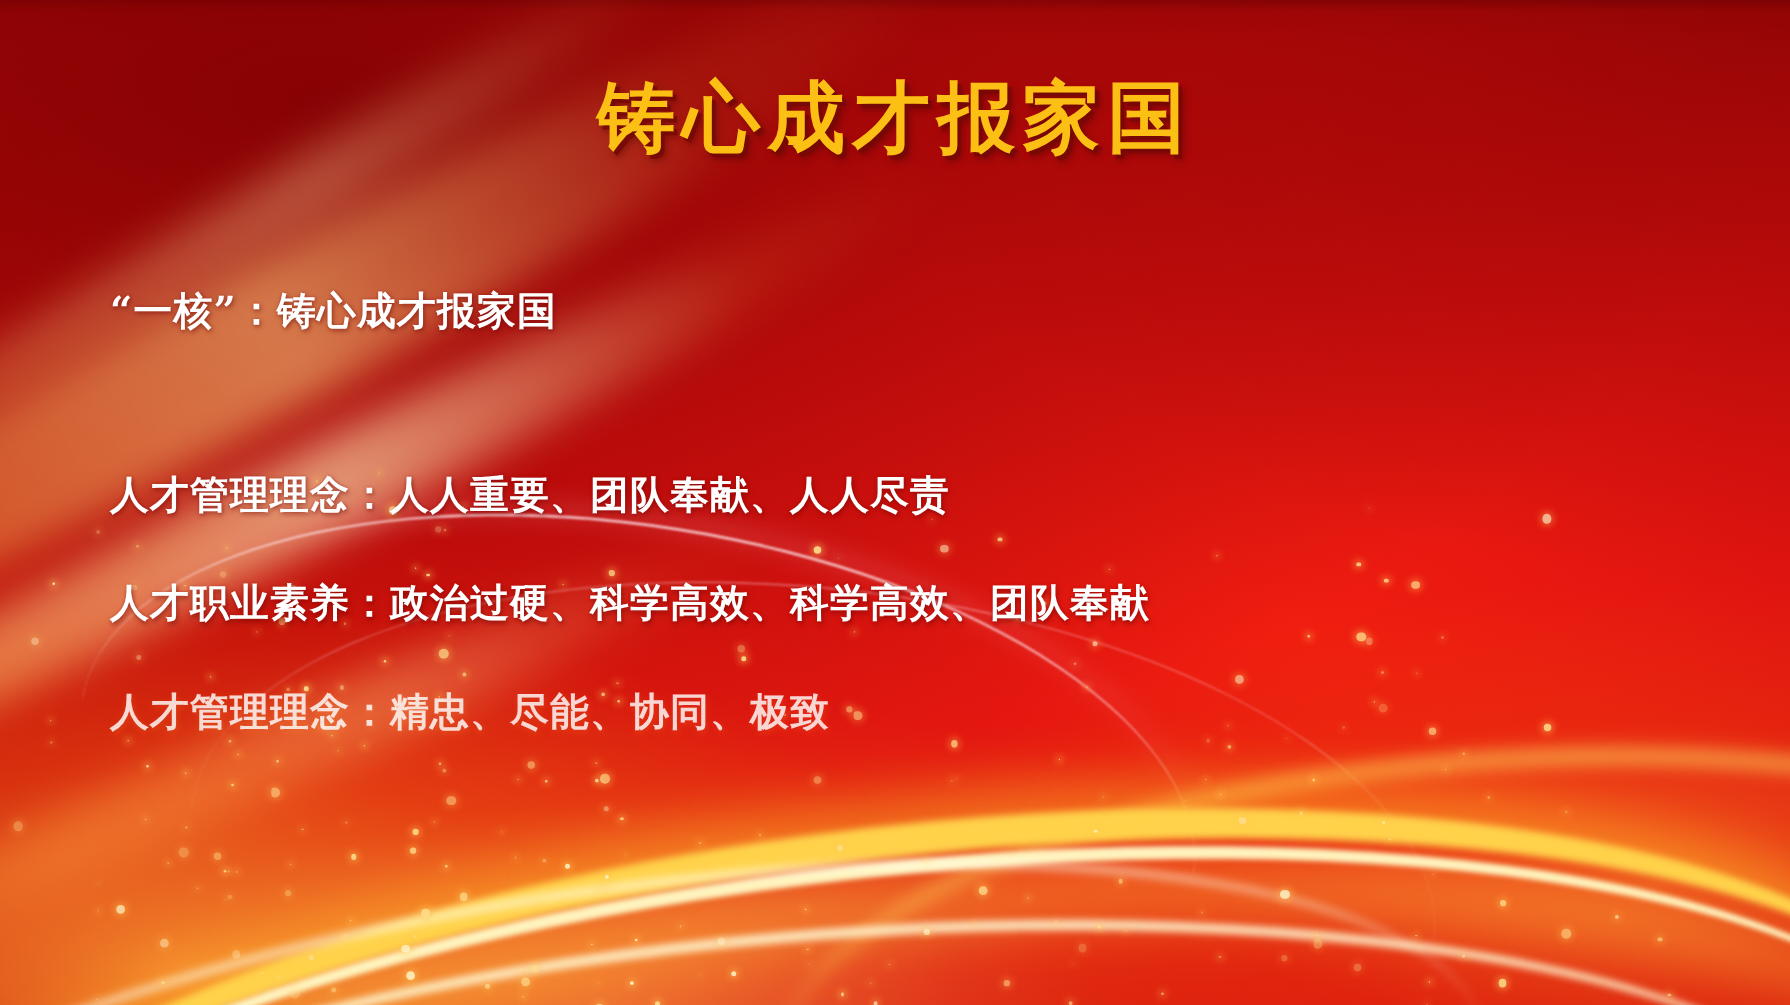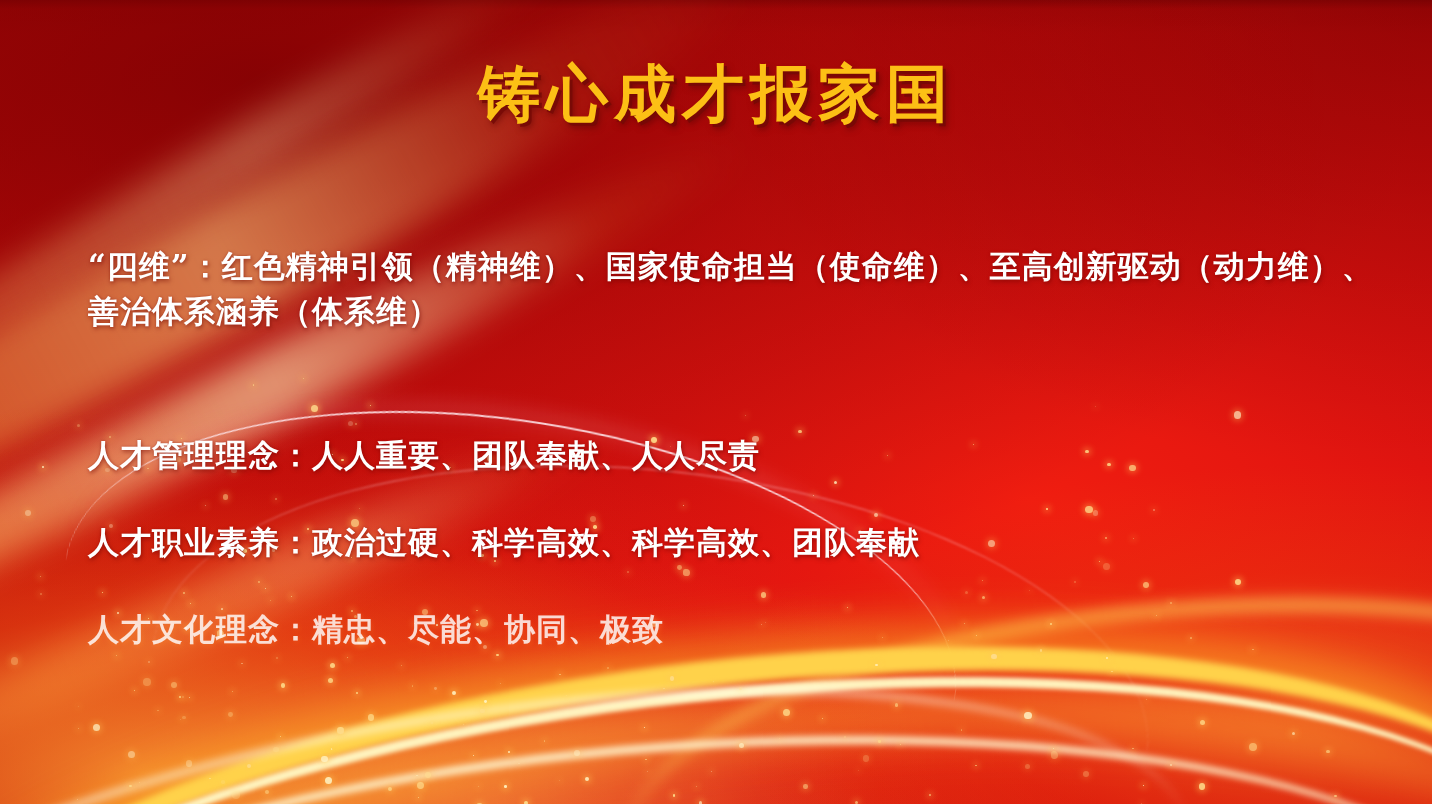--- a/index.html
+++ b/index.html
@@ -474,34 +474,34 @@
       <div class="sp" style="left: 1106.3px; top: 657.3px; width: 2.2px; height: 2.2px; opacity: 0.8; background: rgb(255, 242, 192);"></div>
     </div>
 
   <div class="title">铸心成才报家国</div>
 
   <div class="body-block">
 
 
     <div class="gap-xl"></div>
 
+    <div class="line">“一核”：铸心成才报家国</div>
 
     <div class="gap-md"></div>
 
-    <div class="line wrap">“四维”：红色精神引领（精神维）、国家使命担当（使命维）、至高创新驱动（动力维）、善治体系涵养（体系维）</div>
 
     <div class="gap-lg"></div>
 
 
     <div class="gap-xl"></div>
 
     <div class="line">人才管理理念：人人重要、团队奉献、人人尽责</div>
 
     <div class="gap-xl"></div>
 
     <div class="line">人才职业素养：政治过硬、科学高效、科学高效、团队奉献</div>
 
     <div class="gap-xl"></div>
 
-    <div class="line line-faded">人才文化理念：精忠、尽能、协同、极致</div>
+    <div class="line line-faded">人才管理理念：精忠、尽能、协同、极致</div>
 
   </div>
 </div>
 
 </body></html>

